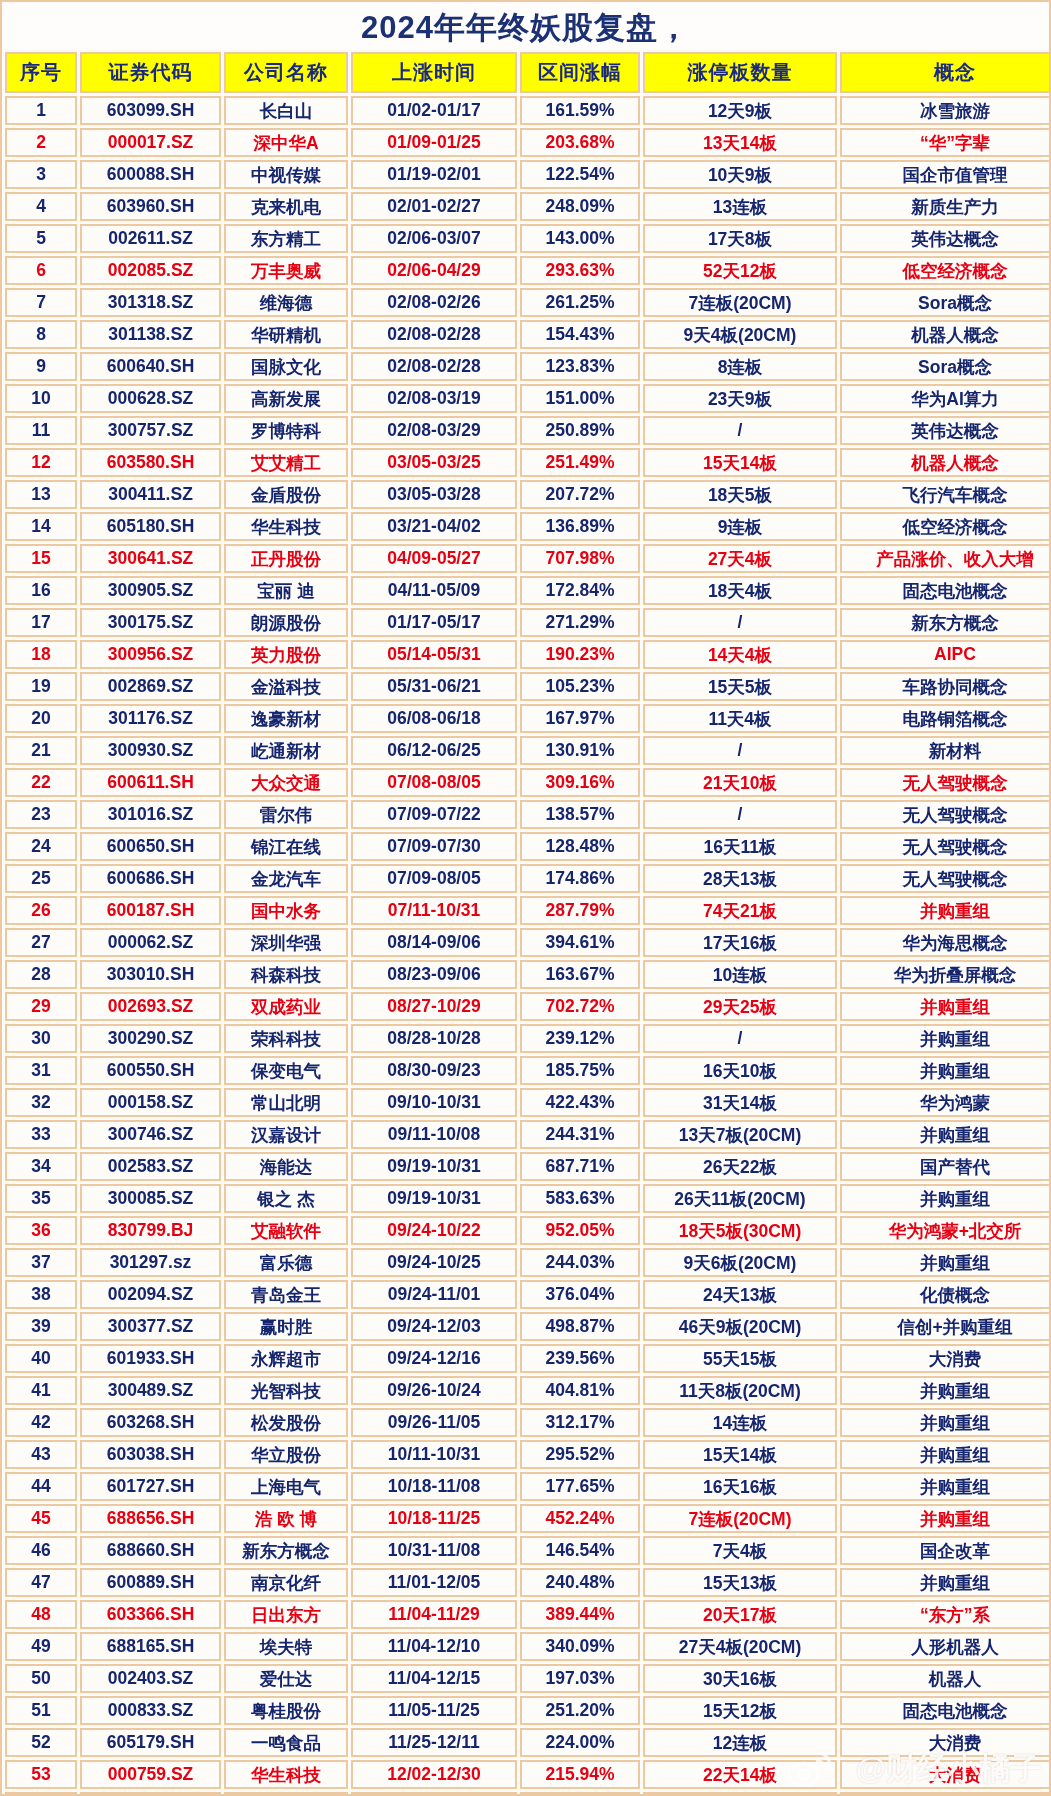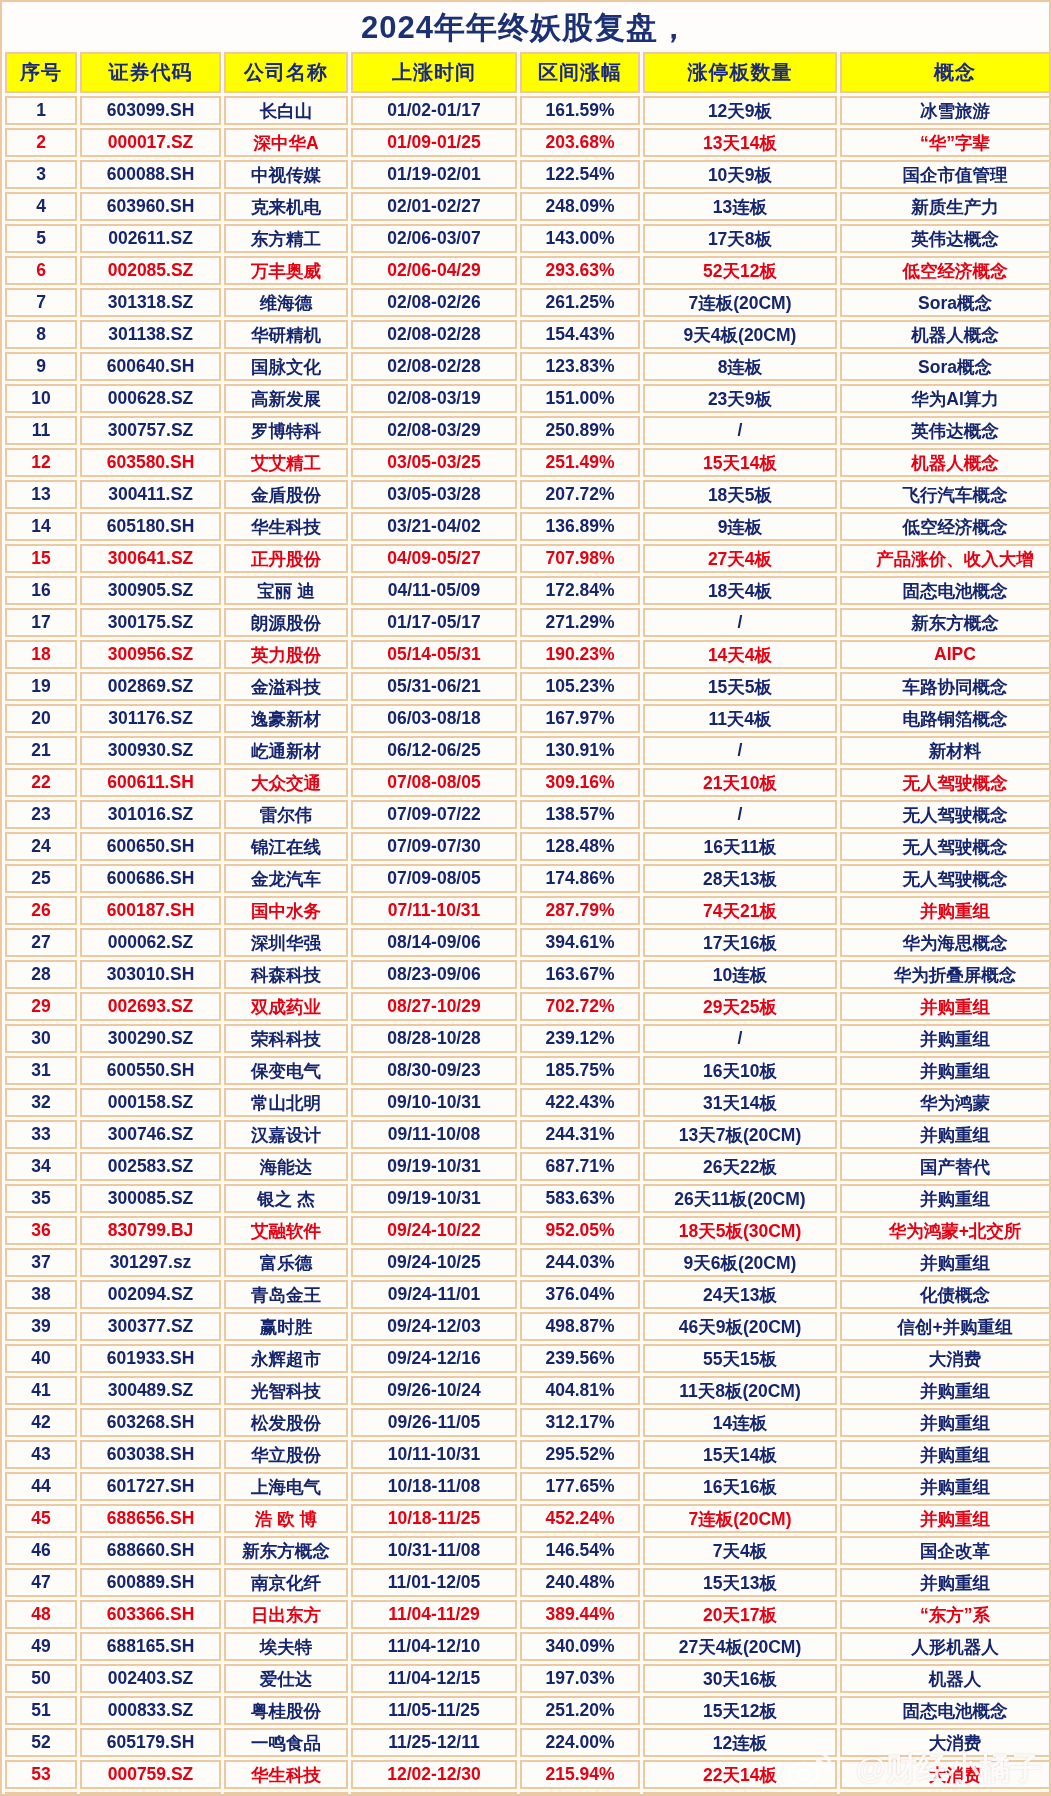--- a/index.html
+++ b/index.html
@@ -264,21 +264,21 @@
           <td class="navy">金溢科技</td>
           <td class="navy">05/31-06/21</td>
           <td class="navy">105.23%</td>
           <td class="navy">15天5板</td>
           <td class="navy">车路协同概念</td>
         </tr>
         <tr>
           <td class="navy">20</td>
           <td class="navy">301176.SZ</td>
           <td class="navy">逸豪新材</td>
-          <td class="navy">06/03-08/18</td>
+          <td class="navy">06/08-06/18</td>
           <td class="navy">167.97%</td>
           <td class="navy">11天4板</td>
           <td class="navy">电路铜箔概念</td>
         </tr>
         <tr>
           <td class="navy">21</td>
           <td class="navy">300930.SZ</td>
           <td class="navy">屹通新材</td>
           <td class="navy">06/12-06/25</td>
           <td class="navy">130.91%</td>

